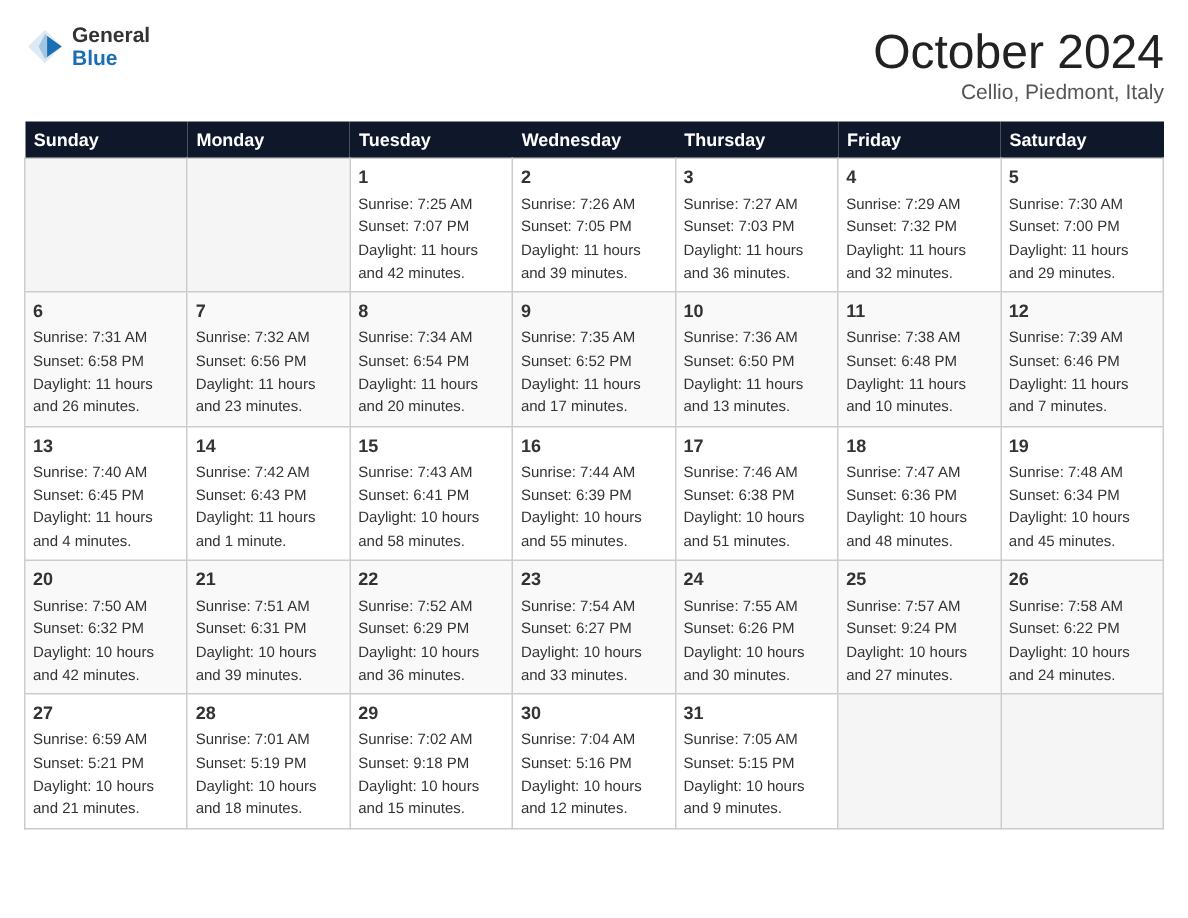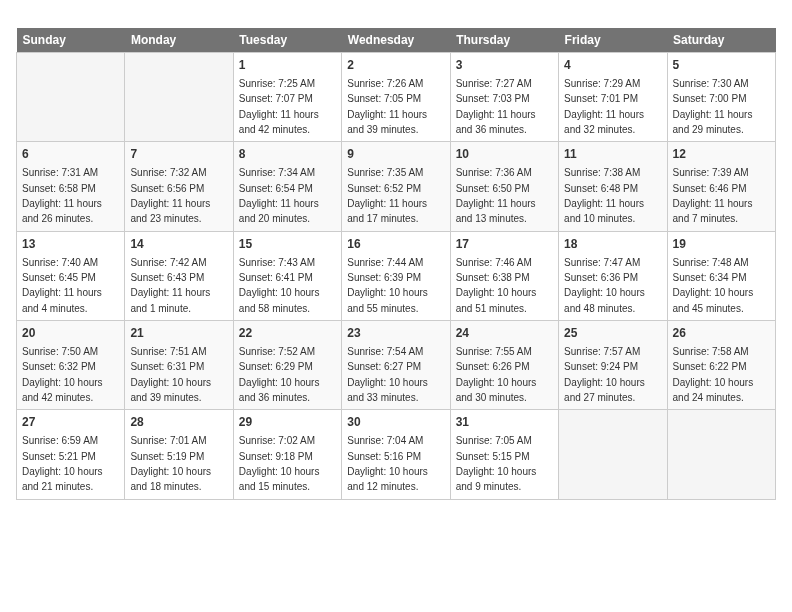--- a/index.html
+++ b/index.html
@@ -51,21 +51,21 @@
     .location {
       font-size: 14px;
       color: #555;
     }
     table {
       width: 100%;
       border-collapse: collapse;
       font-size: 11px;
     }
     thead tr th {
-      background: #737373;
+      background: #0f172a;
       color: #fff;
       padding: 5px 6px;
       text-align: left;
       font-size: 12px;
       font-weight: bold;
     }
     tbody tr td {
       border: 1px solid #ccc;
       vertical-align: top;
       padding: 4px 5px;
@@ -91,20 +91,35 @@
       color: #333;
     }
     td.empty {
       background: #f5f5f5 !important;
     }
   </style>
 </head>
 <body>
 
 <div class="header">
+  <div class="logo">
+    <svg class="logo-icon" viewBox="0 0 40 40">
+      <polygon points="20,4 36,20 20,36 4,20" fill="#1a6fb3" opacity="0.15"></polygon>
+      <polygon points="20,8 34,20 20,32 14,20" fill="#1a6fb3" opacity="0.3"></polygon>
+      <polygon points="22,10 36,20 22,30" fill="#1a6fb3"></polygon>
+    </svg>
+    <div class="logo-text">
+      <span class="logo-general">General</span>
+      <span class="logo-blue">Blue</span>
+    </div>
+  </div>
+  <div class="title-block">
+    <div class="month-title">October 2024</div>
+    <div class="location">Cellio, Piedmont, Italy</div>
+  </div>
 </div>
 
 <table>
   <thead>
     <tr>
     <th>Sunday</th>
         <th>Monday</th>
         <th>Tuesday</th>
         <th>Wednesday</th>
         <th>Thursday</th>
@@ -119,21 +134,21 @@
         <td><span class="day-num">1</span><span class="day-info" style="white-space: pre-line;">Sunrise: 7:25 AM
 Sunset: 7:07 PM
 Daylight: 11 hours and 42 minutes.</span></td>
         <td><span class="day-num">2</span><span class="day-info" style="white-space: pre-line;">Sunrise: 7:26 AM
 Sunset: 7:05 PM
 Daylight: 11 hours and 39 minutes.</span></td>
         <td><span class="day-num">3</span><span class="day-info" style="white-space: pre-line;">Sunrise: 7:27 AM
 Sunset: 7:03 PM
 Daylight: 11 hours and 36 minutes.</span></td>
         <td><span class="day-num">4</span><span class="day-info" style="white-space: pre-line;">Sunrise: 7:29 AM
-Sunset: 7:01 PM
+Sunset: 7:32 PM
 Daylight: 11 hours and 32 minutes.</span></td>
         <td><span class="day-num">5</span><span class="day-info" style="white-space: pre-line;">Sunrise: 7:30 AM
 Sunset: 7:00 PM
 Daylight: 11 hours and 29 minutes.</span></td>
       </tr>
       <tr>
         <td><span class="day-num">6</span><span class="day-info" style="white-space: pre-line;">Sunrise: 7:31 AM
 Sunset: 6:58 PM
 Daylight: 11 hours and 26 minutes.</span></td>
         <td><span class="day-num">7</span><span class="day-info" style="white-space: pre-line;">Sunrise: 7:32 AM

